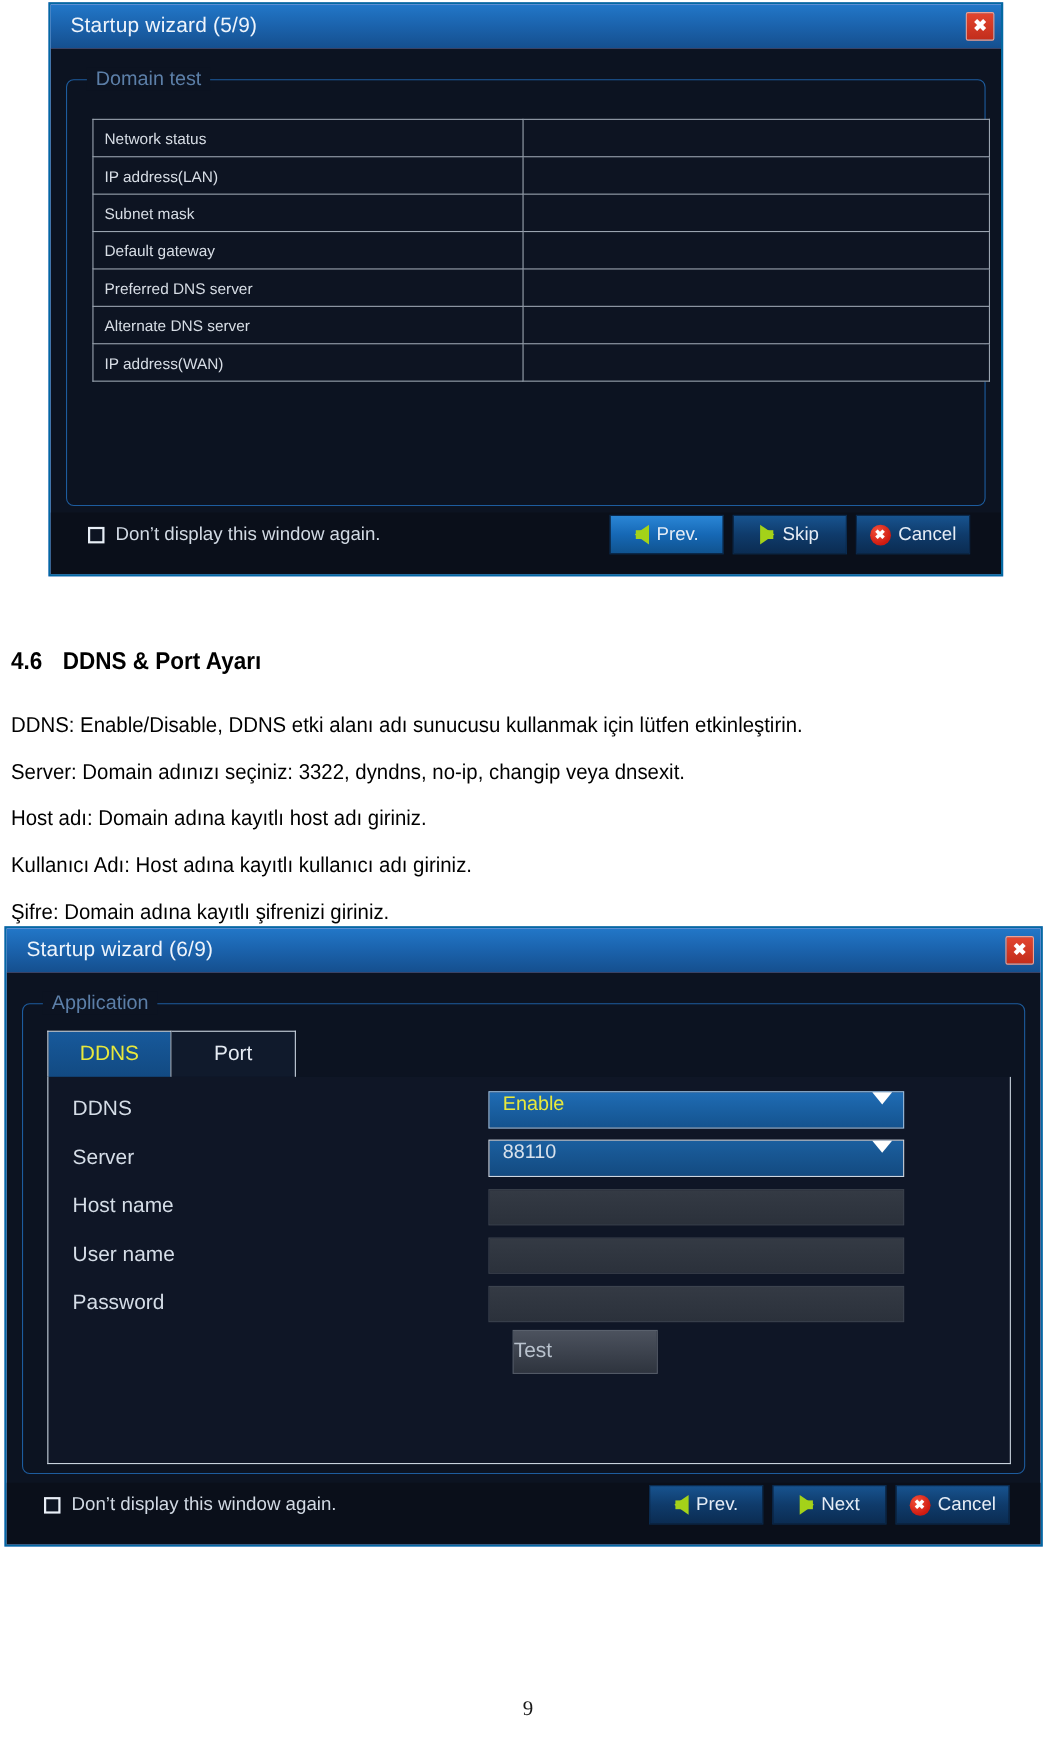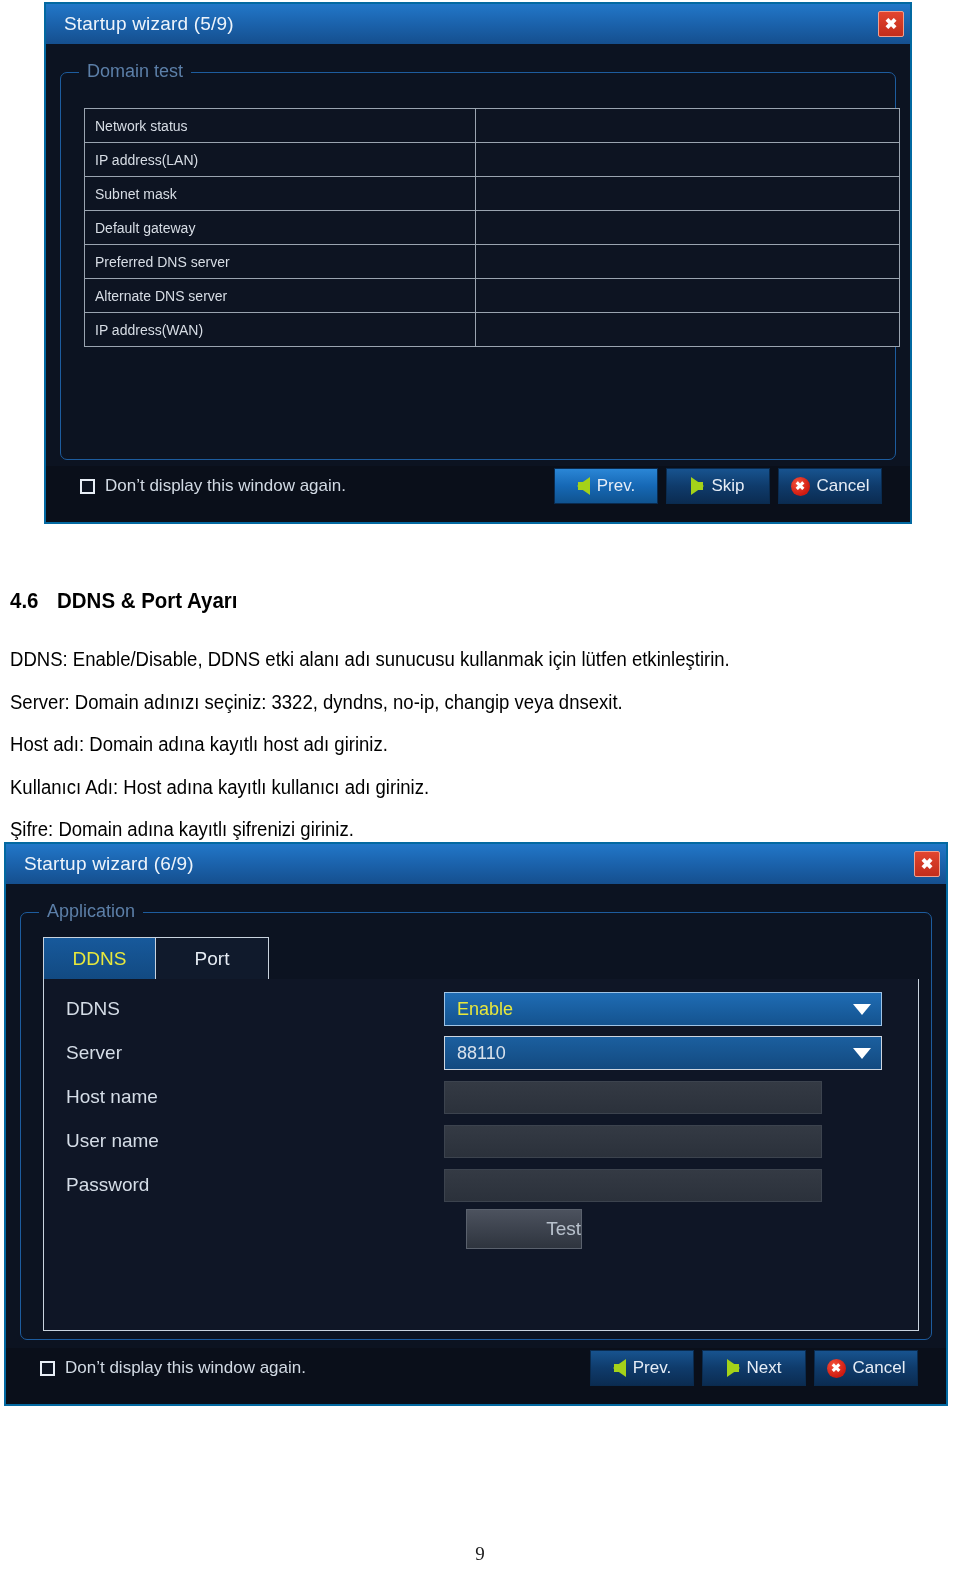--- a/index.html
+++ b/index.html
@@ -245,26 +245,26 @@
     height: 44px;
     padding-left: 22px;
   }
   .flabel {
     width: 378px;
     color: #d5dde7;
     font-size: 19px;
     white-space: nowrap;
   }
   .fcombo {
-    width: 438px;
+    width: 378px;
     height: 34px;
     border: 1px solid #cdd6e1;
     background: linear-gradient(to bottom, #1b5f9f, #134a80);
     display: flex;
-    align-items: center;
+    align-items: flex-start;
     box-sizing: border-box;
     cursor: pointer;
     position: relative;
   }
   .fcombo.sel {
     background: linear-gradient(to bottom, #1f6cb4, #14538f);
     border-color: #9fc4e6;
   }
   .fcombo .cval {
     flex: 1;
@@ -284,29 +284,29 @@
   .ftext {
     width: 378px;
     height: 33px;
     background: linear-gradient(to bottom, #343a44, #2b313b);
     border: 1px solid #3c434e;
     box-sizing: border-box;
     cursor: text;
   }
   .test-btn {
     margin-left: 400px;
-    width: 116px;
+    width: 132px;
     height: 40px;
     background: linear-gradient(to bottom, #4c525e, #3a404b 60%, #2e343e);
     border: 1px solid #5a616d;
     color: #b9c2cd;
     font-size: 19px;
     display: flex;
     align-items: center;
-    justify-content: flex-end;
+    justify-content: flex-start;
     box-sizing: border-box;
     cursor: pointer;
   }
 
   .page-num {
     position: absolute;
     bottom: 14px;
     left: 0;
     right: 0;
     text-align: center;

